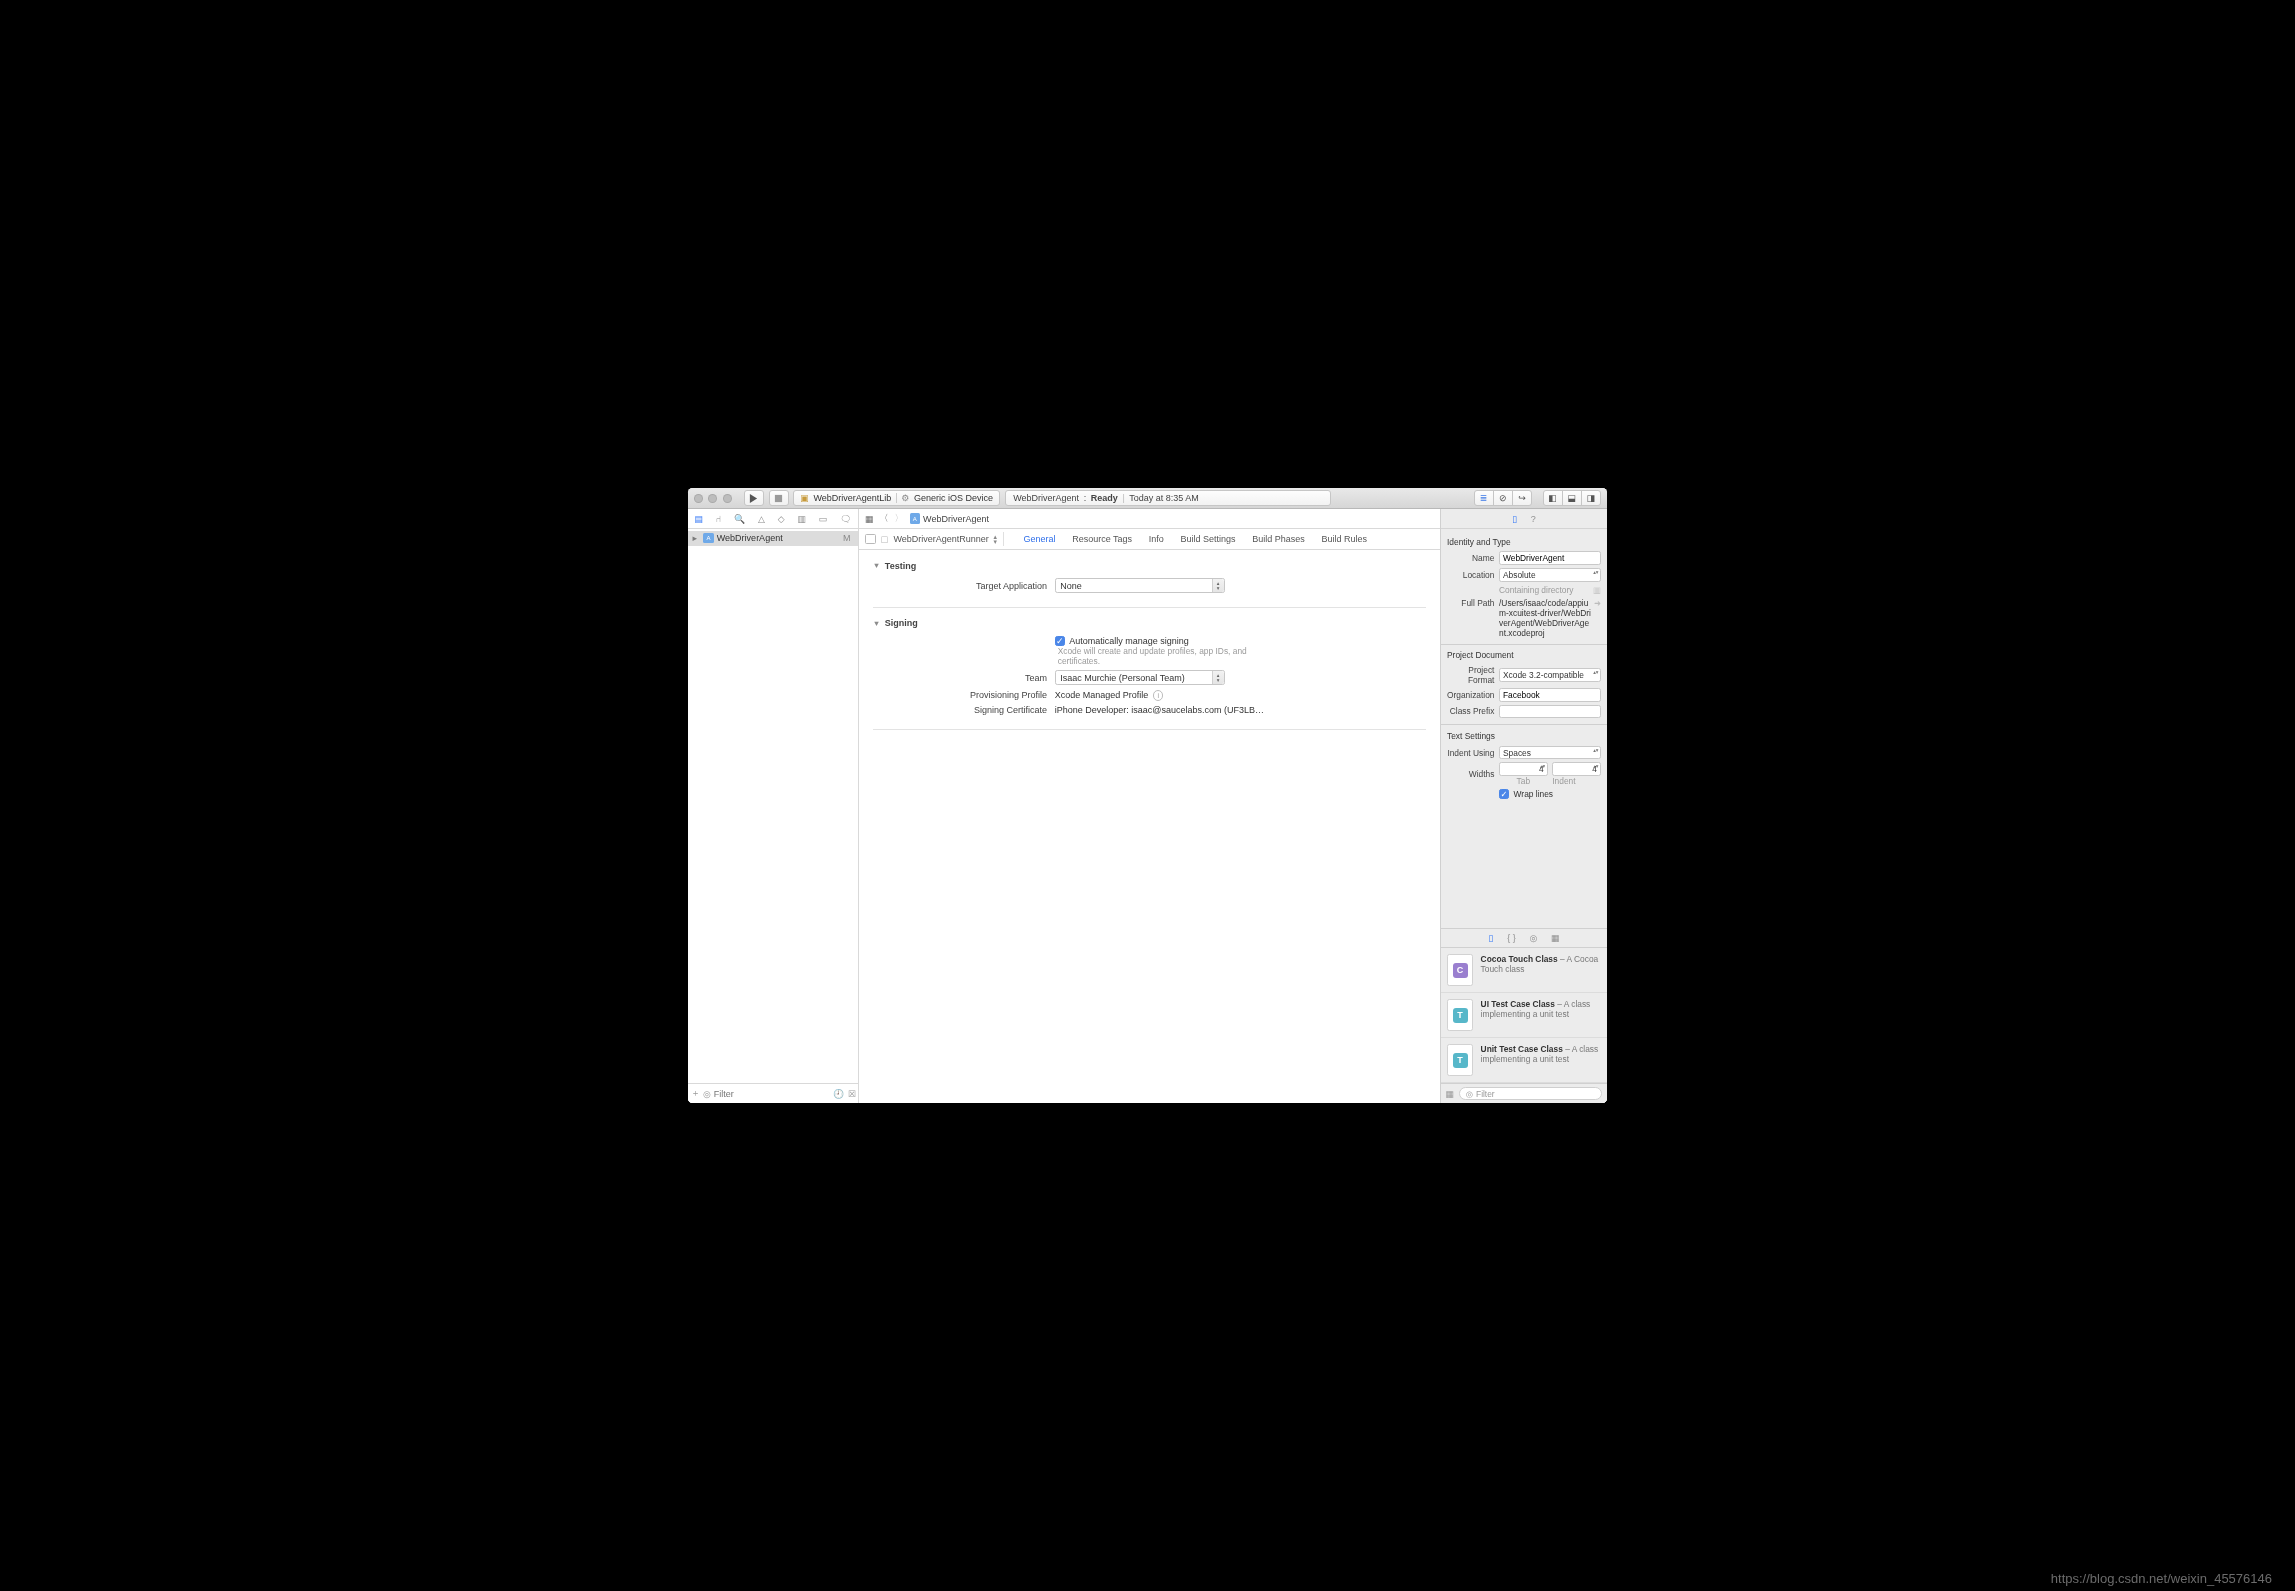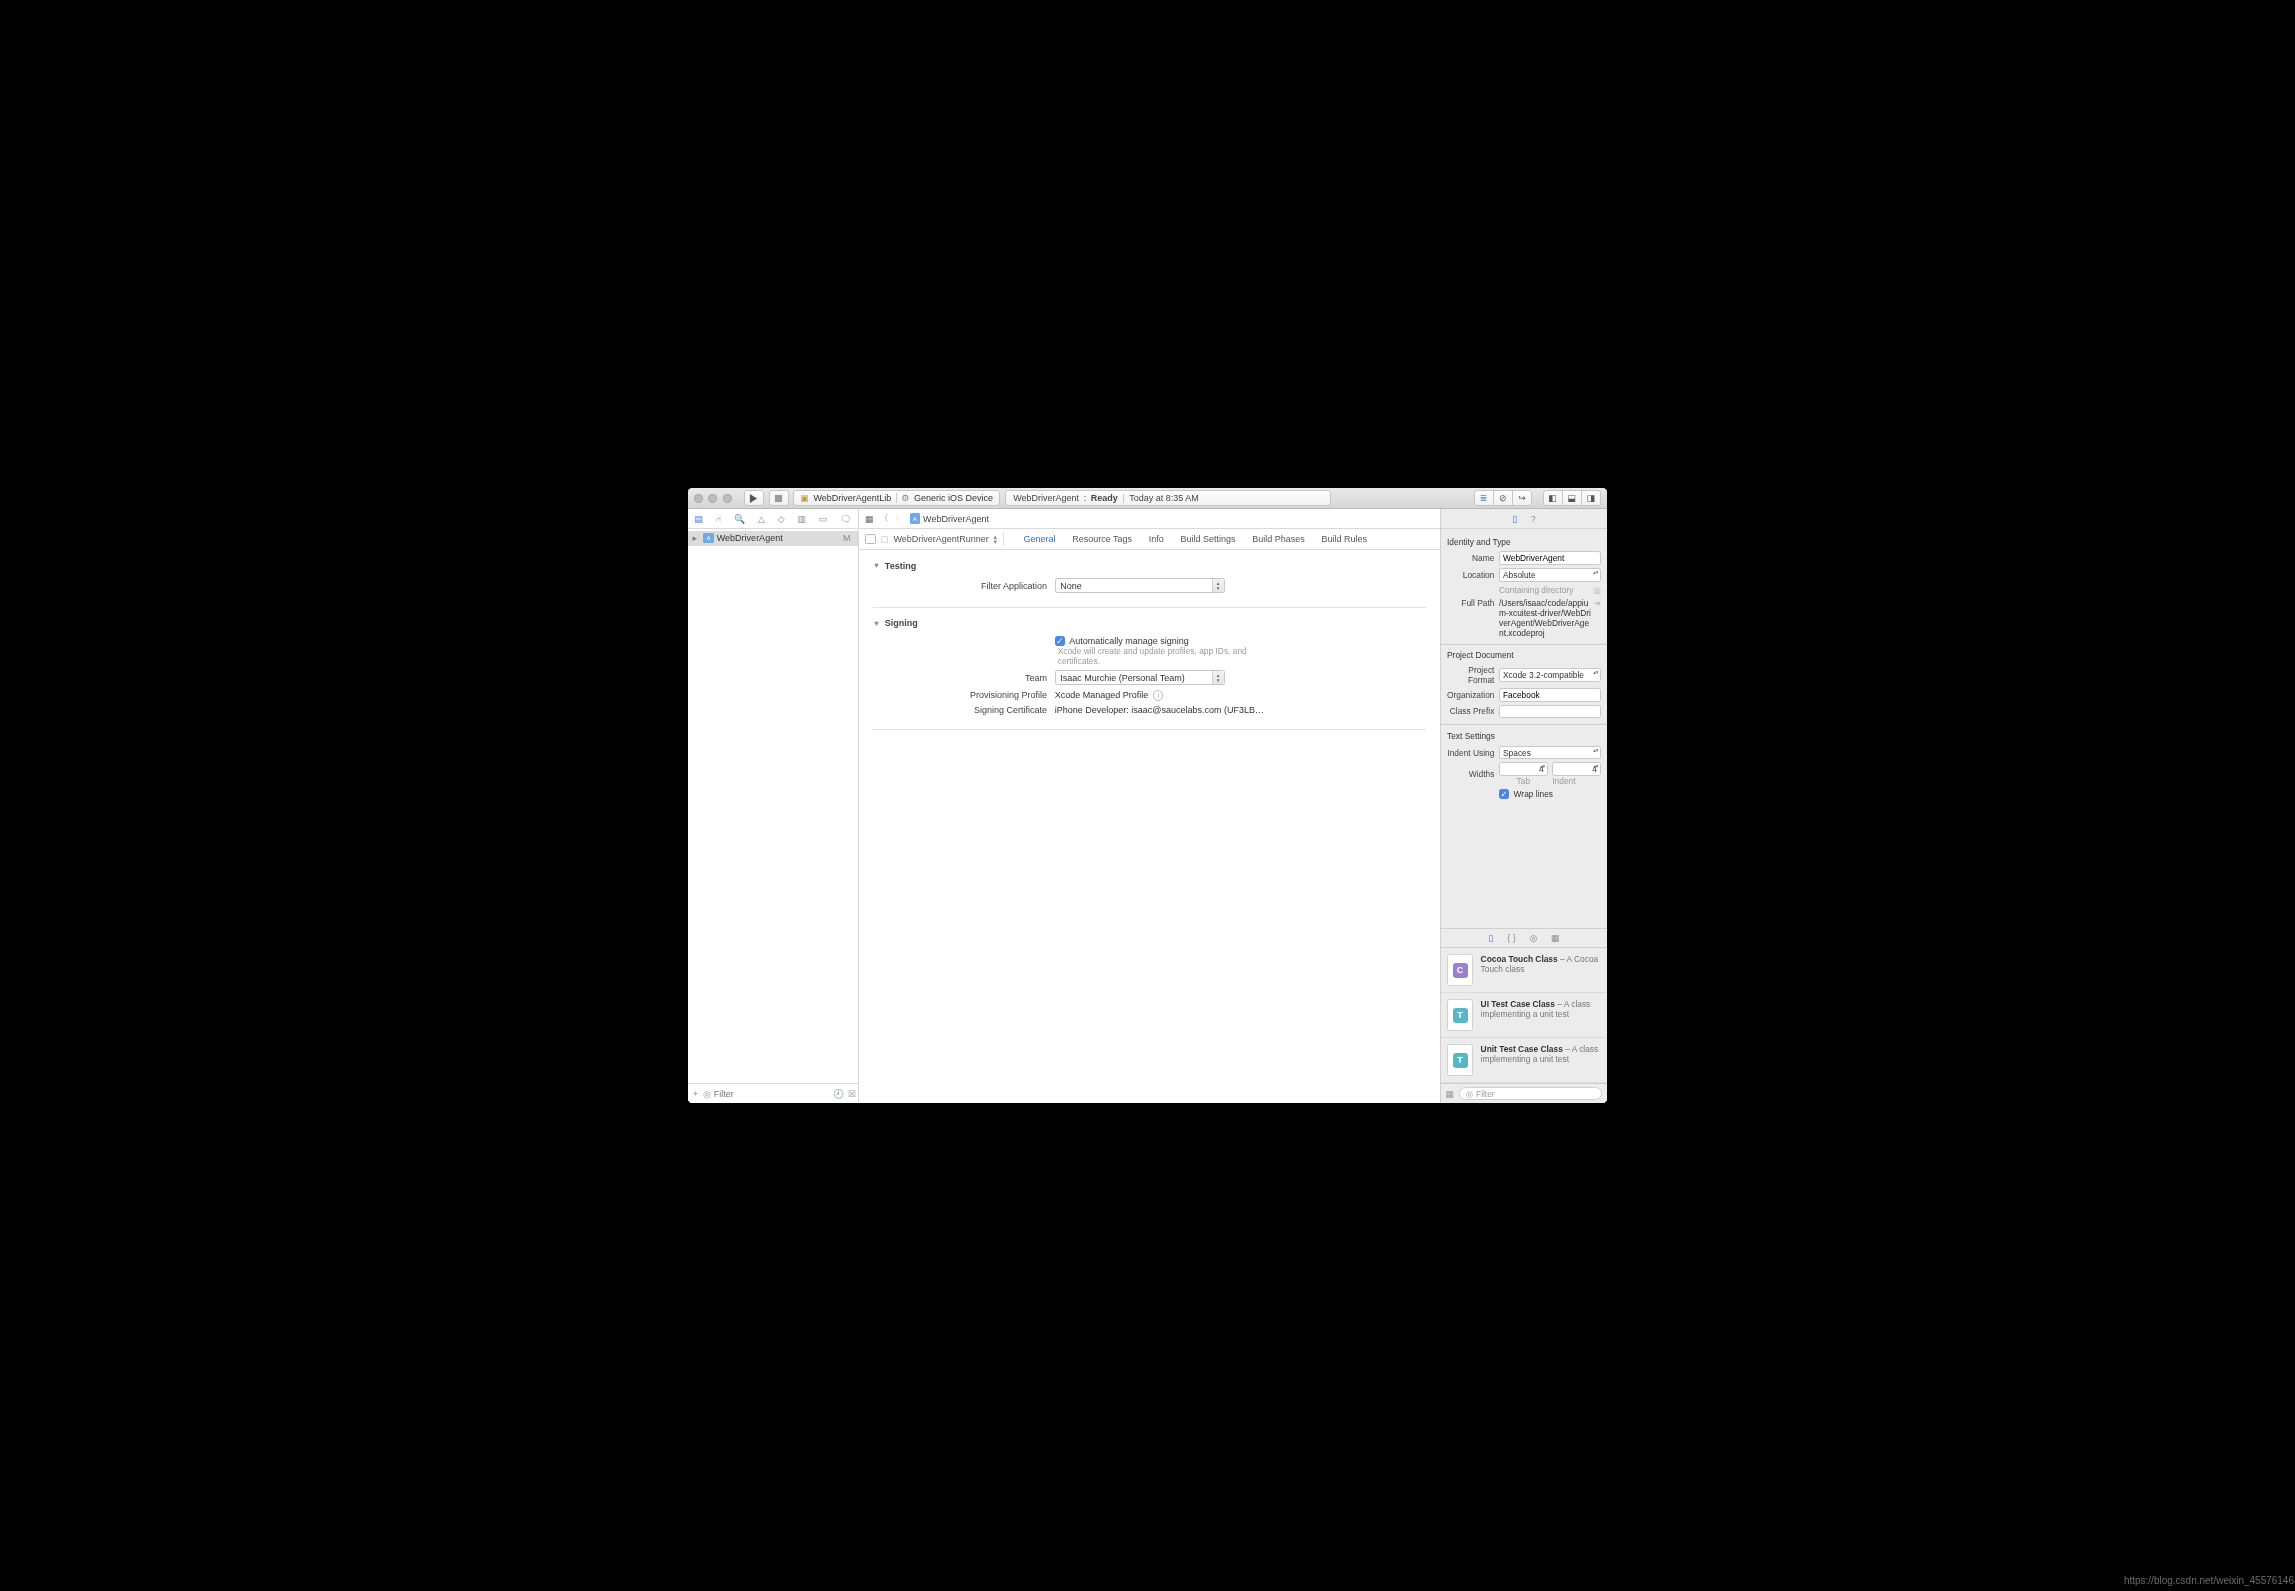--- a/index.html
+++ b/index.html
@@ -130,21 +130,21 @@
 .lib-tabs .active { color:#3478f6; }
 .library { background:#ececec; overflow:auto; }
 .lib-item { display:flex; gap:7.6px; padding:6px; border-bottom:0.8px solid #dcdcdc; }
 .lib-icon { width:26px; height:32px; background:#fff; border:0.8px solid #d2d2d2; border-radius:2.3px; display:flex; align-items:center; justify-content:center; }
 .lib-icon span { width:15px;height:15px;border-radius:3px;display:flex;align-items:center;justify-content:center;color:#fff;font-weight:600; }
 .lib-text { flex:1; font-size:8.4px; color:#777; }
 .lib-text b { color:#333; font-weight:600; }
 .lib-filter { height:20px; border-top:0.8px solid #d0d0d0; display:flex; align-items:center; padding:0 4.6px; gap:4.6px; }
 .lib-filter .pill { flex:1; height:13.7px; border:0.8px solid #cfcfcf; border-radius:6.8px; background:#fff; display:flex; align-items:center; padding:0 6px; color:#9a9a9a; font-size:8.4px; }
 
-.watermark { position:fixed; bottom:4.6px; right:1px; color:#6b6b6b; font-size:10px;margin-top:40px; }
+.watermark { position:fixed; bottom:4.6px; right:23px; color:#6b6b6b; font-size:13px;margin-top:40px; }
 </style>
 </head>
 <body>
 
 <div class="window">
 
   <div class="toolbar">
     <div class="traffic">
       <span></span>
       <span></span>
@@ -242,21 +242,21 @@
       </div>
 
       <div class="content">
 
         <div class="section">
           <div class="section-h">
             <span class="tri">▼</span>
             <span>Testing</span>
           </div>
           <div class="form-row">
-            <div class="lbl">Filter Application</div>
+            <div class="lbl">Target Application</div>
             <div class="select">
               <span>None</span>
               <span class="updn">▴<br>▾</span>
             </div>
           </div>
         </div>
         <div class="hr"></div>
 
         <div class="section">
           <div class="section-h">

